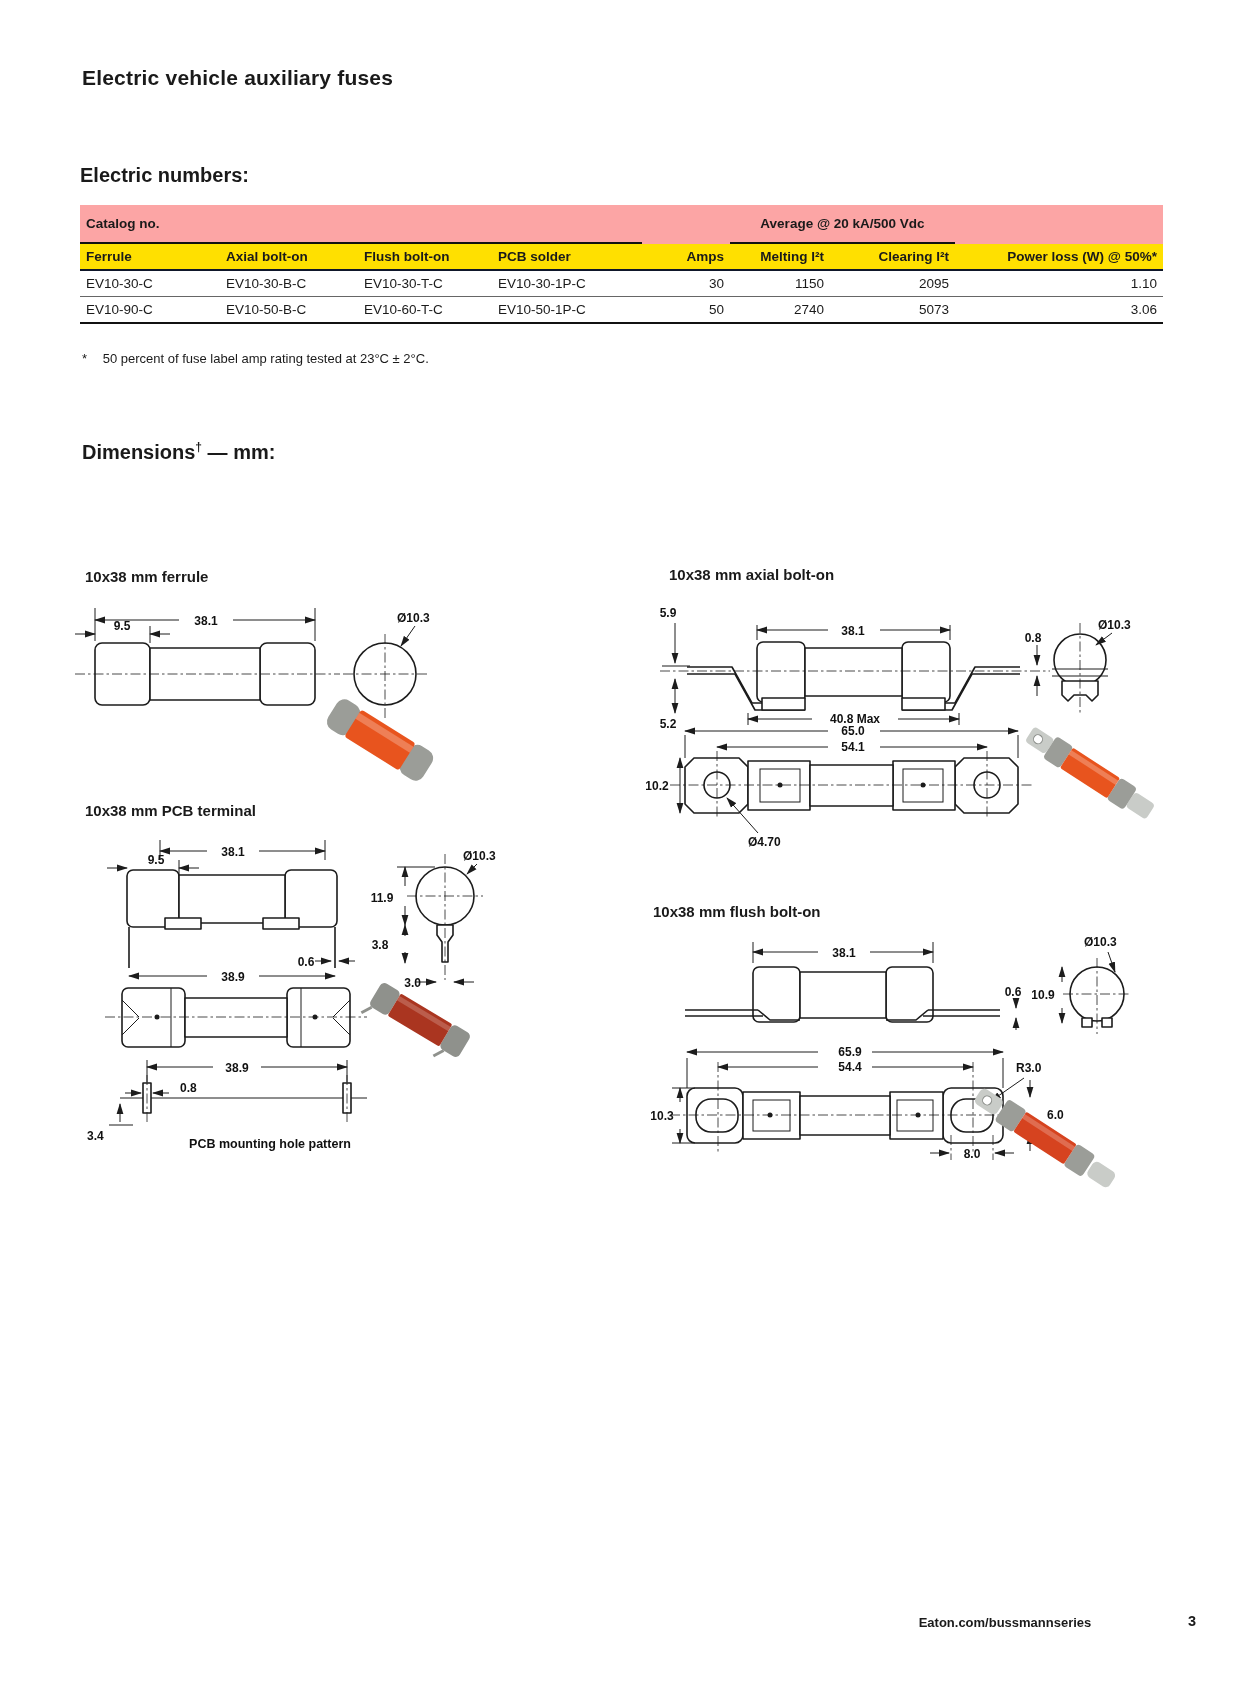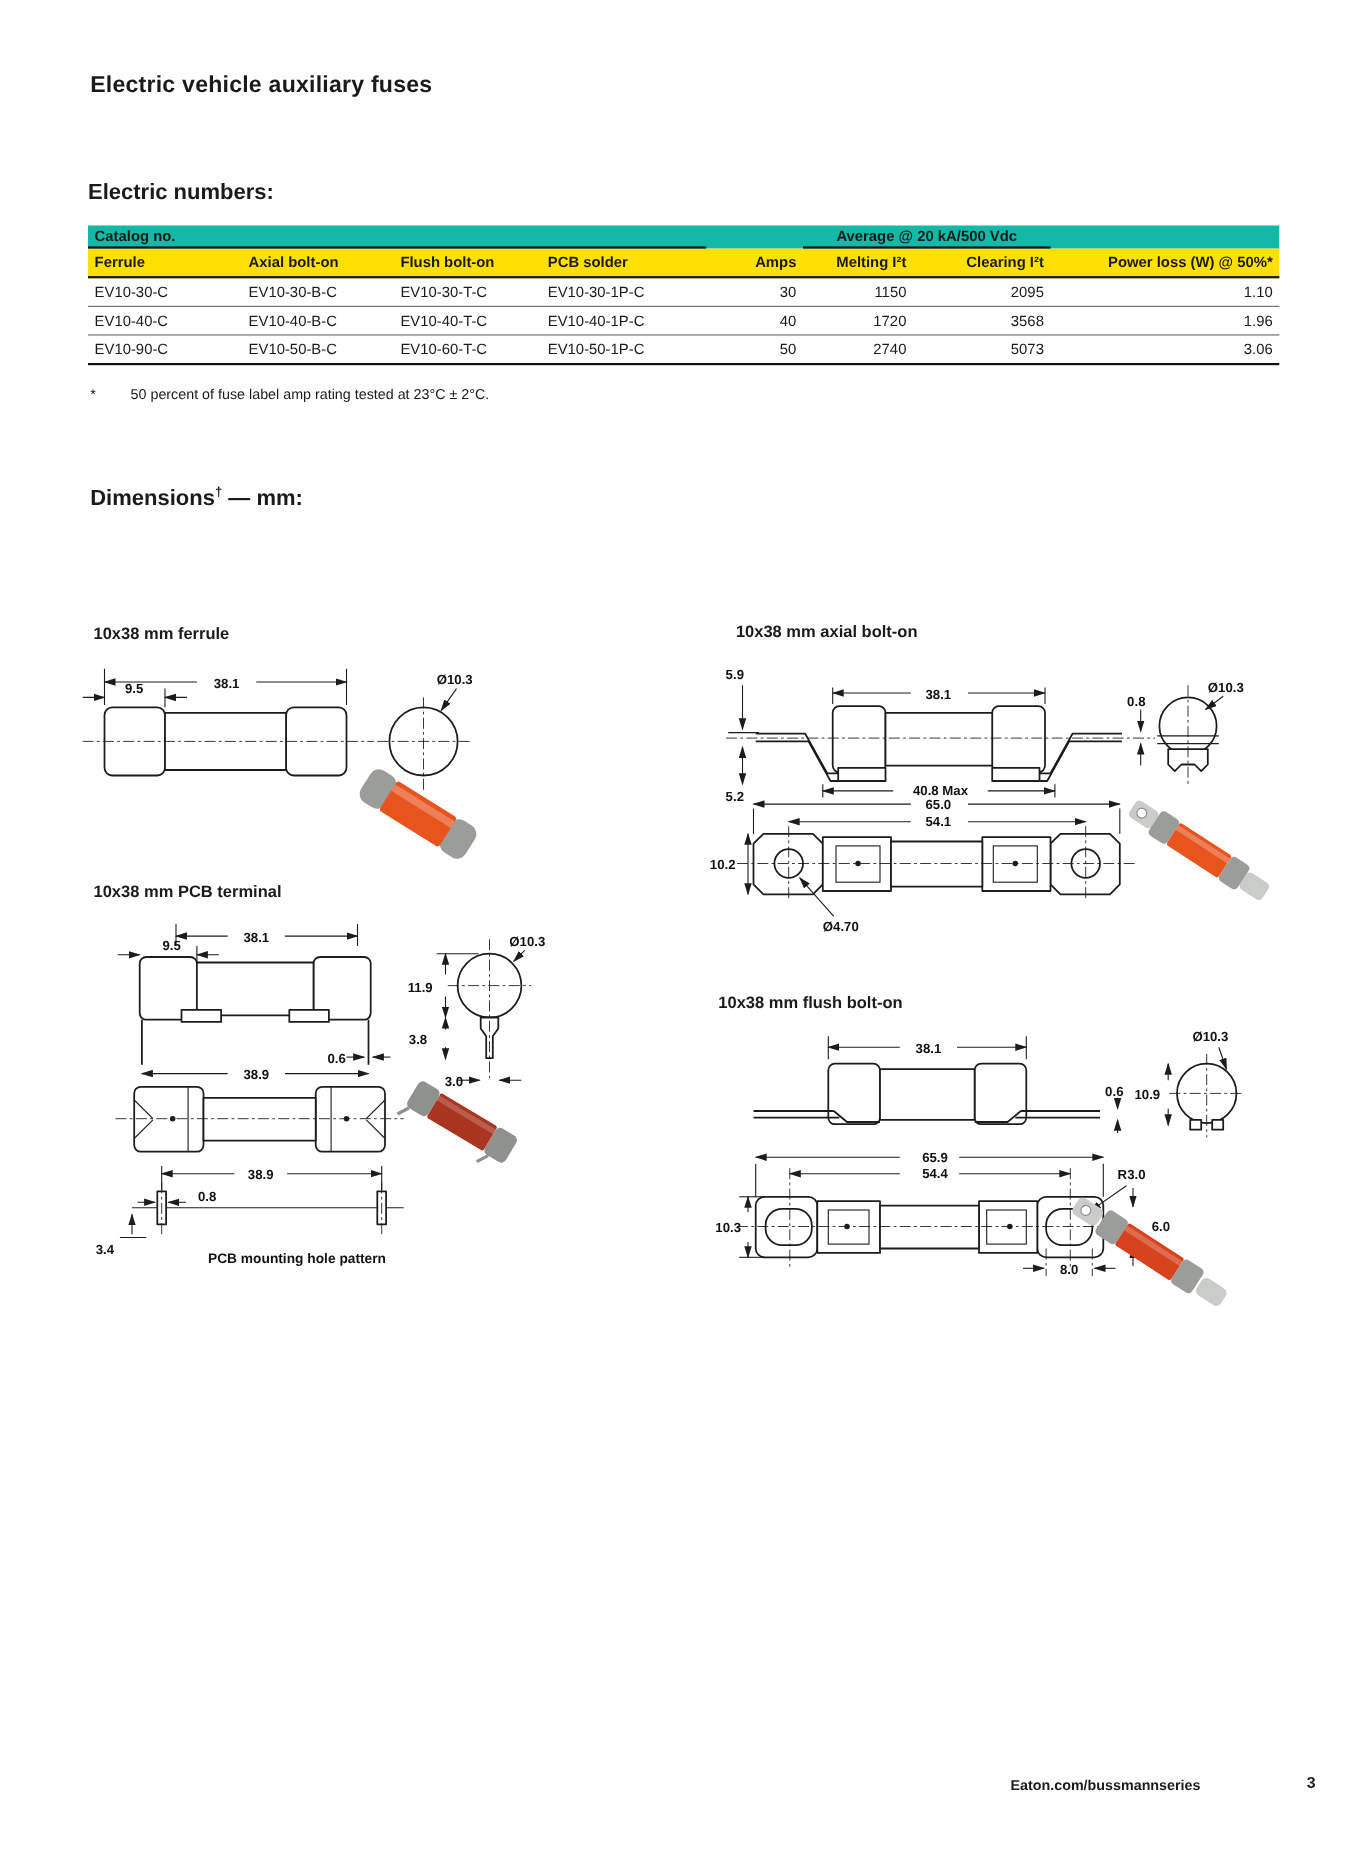--- a/index.html
+++ b/index.html
@@ -5,21 +5,21 @@
   html,body{margin:0;padding:0;background:#e8e8e8;}
   .page{position:relative;width:1241px;height:1684px;background:#ffffff;margin:0 auto;
         font-family:"Liberation Sans",sans-serif;color:#1a1a1a;overflow:hidden;}
   .abs{position:absolute;}
   .h1{font-size:21px;font-weight:bold;letter-spacing:.2px;}
   .h2{font-size:20px;font-weight:bold;}
   .seclabel{font-size:15px;font-weight:bold;}
   
   .cattable{position:absolute;left:80px;top:205px;width:1083px;font-size:13.5px;}
   .trow{display:flex;align-items:center;}
-  .grow{height:21px;background:#14b8a6;text-align:center;}
+  .grow{height:39px;background:#fca5a5;text-align:center;}
   .hrow{height:25px;background:#ffe000;font-weight:bold;border-bottom:2px solid #0f172a;}
   .drow{height:25px;border-bottom:1px solid #666;}
   .drow.last{border-bottom:2.5px solid #111;}
   .gc{box-sizing:border-box;height:100%;display:flex;align-items:center;font-weight:bold;}
   .gc.under{border-bottom:2px solid #111;}
   .cell{box-sizing:border-box;padding:0 6px;white-space:nowrap;}
   .c0{width:140px;}.c1{width:138px;}.c2{width:134px;}.c3{width:150px;}
   .c4{width:88px;text-align:right;}.c5{width:100px;text-align:right;}
   .c6{width:125px;text-align:right;}.c7{width:208px;text-align:right;}
   .footnote{font-size:13px;}
@@ -72,45 +72,35 @@
     <div class="trow drow">
       <div class="cell c0">EV10-30-C</div>
       <div class="cell c1">EV10-30-B-C</div>
       <div class="cell c2">EV10-30-T-C</div>
       <div class="cell c3">EV10-30-1P-C</div>
       <div class="cell c4">30</div>
       <div class="cell c5">1150</div>
       <div class="cell c6">2095</div>
       <div class="cell c7">1.10</div>
     </div>
-    <div class="trow drow">
-      <div class="cell c0">EV10-40-C</div>
-      <div class="cell c1">EV10-40-B-C</div>
-      <div class="cell c2">EV10-40-T-C</div>
-      <div class="cell c3">EV10-40-1P-C</div>
-      <div class="cell c4">40</div>
-      <div class="cell c5">1720</div>
-      <div class="cell c6">3568</div>
-      <div class="cell c7">1.96</div>
-    </div>
     <div class="trow drow last">
       <div class="cell c0">EV10-90-C</div>
       <div class="cell c1">EV10-50-B-C</div>
       <div class="cell c2">EV10-60-T-C</div>
       <div class="cell c3">EV10-50-1P-C</div>
       <div class="cell c4">50</div>
       <div class="cell c5">2740</div>
       <div class="cell c6">5073</div>
       <div class="cell c7">3.06</div>
     </div>
   </div>
 
   <div class="abs footnote" style="left:82px;top:351px;">
     <span>*</span>
-    <span style="margin-left:28px;">50 percent of fuse label amp rating tested at 23°C ± 2°C.</span>
+    <span style="margin-left:12px;">50 percent of fuse label amp rating tested at 23°C ± 2°C.</span>
   </div>
 
   <div class="abs h2" style="left:82px;top:440px;">
     <span>Dimensions</span><sup style="font-size:12px;">†</sup><span> — mm:</span>
   </div>
 
   <div class="abs seclabel" style="left:85px;top:568px;">10x38 mm ferrule</div>
   <div class="abs seclabel" style="left:653px;top:566px;margin-left:16px;">10x38 mm axial bolt-on</div>
   <div class="abs seclabel" style="left:85px;top:802px;">10x38 mm PCB terminal</div>
   <div class="abs seclabel" style="left:653px;top:903px;">10x38 mm flush bolt-on</div>

